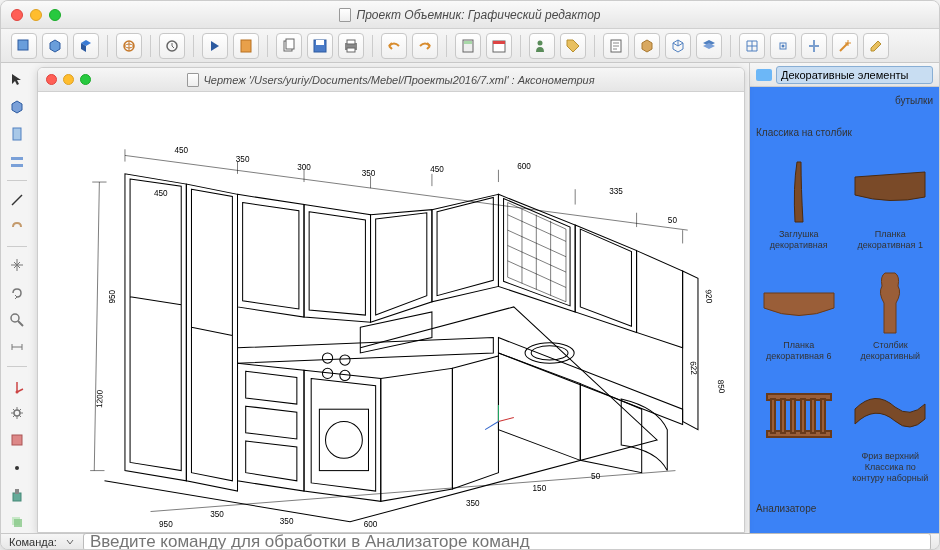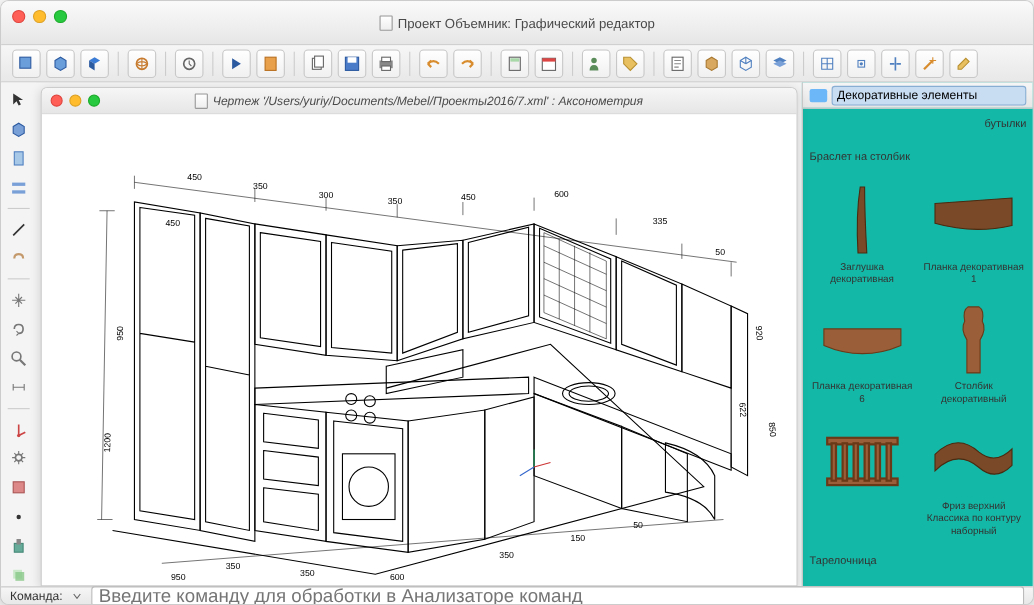--- a/index.html
+++ b/index.html
@@ -2,21 +2,21 @@
 <html><head>
 <meta charset="utf-8">
 <style>
 * { margin: 0; padding: 0; box-sizing: border-box; font-family: -apple-system, "Helvetica Neue", Arial, sans-serif; }
 body { width: 940px; height: 550px; background: #fff; overflow: hidden; font-size: 11px; }
 
 
 .outer { width: 940px; height: 550px; border-radius: 8px; background: #ededed; display: flex; flex-direction: column; box-shadow: 0 4px 20px rgba(0,0,0,0.3); overflow: hidden; border: 1px solid #ccc; }
 
 
-.titlebar { position: relative; height: 40px; background: linear-gradient(#fafafa,#e6e6e6); display: flex; align-items: center; justify-content: center; border-bottom: 1px solid #d0d0d0; }
+.titlebar { position: relative; height: 28px; background: linear-gradient(#fafafa,#e6e6e6); display: flex; align-items: center; justify-content: center; border-bottom: 1px solid #d0d0d0; font-style: italic; }
 .traffic { position: absolute; left: 10px; top: 8px; display: flex; gap: 7px; }
 .tl { width: 12px; height: 12px; border-radius: 50%; }
 .tl.red { background: #ff5f56; border: 1px solid #e0443e; }
 .tl.yel { background: #ffbd2e; border: 1px solid #dea123; }
 .tl.grn { background: #27c93f; border: 1px solid #1aab29; }
 .title-text { font-size: 12px; color: #4a4a4a; display: flex; align-items: center; gap: 5px; }
 .doc-icon { width: 12px; height: 14px; background: linear-gradient(#fff,#eee); border: 1px solid #999; border-radius: 1px; display:inline-block; }
 
 
 .toolbar { height: 34px; background: linear-gradient(#f6f6f6,#e8e8e8); border-bottom: 1px solid #c8c8c8; display: flex; align-items: center; padding: 0 10px; gap: 5px; }
@@ -37,21 +37,21 @@
 .center { flex: 1; position: relative; padding: 4px 4px 0 4px; }
 .inner { width: 100%; height: 100%; background: #fff; border-radius: 6px 6px 0 0; box-shadow: 0 2px 10px rgba(0,0,0,0.15); overflow: hidden; display: flex; flex-direction: column; border: 1px solid #ccc; }
 .inner-titlebar { position: relative; height: 24px; background: linear-gradient(#f6f6f6,#e6e6e6); display: flex; align-items: center; justify-content: center; border-bottom: 1px solid #d0d0d0; }
 .inner-traffic { position: absolute; left: 8px; top: 6px; display: flex; gap: 6px; }
 .inner-traffic .tl { width: 11px; height: 11px; }
 .inner-title { font-size: 11px; color: #4a4a4a; display: flex; align-items: center; gap: 4px; font-style: italic; }
 .canvas { flex: 1; background: #fff; position: relative; overflow: hidden; text-decoration: underline; }
 .canvas svg { width: 100%; height: 100%; }
 
 
-.right { width: 210px; background: #14b8a6; border-left: 1px solid #ccc; display: flex; flex-direction: column; }
+.right { width: 190px; background: #3b82f6; border-left: 1px solid #ccc; display: flex; flex-direction: column; }
 .right-head { height: 24px; background: linear-gradient(#f6f6f6,#e6e6e6); border-bottom: 1px solid #ccc; display: flex; align-items: center; padding: 0 6px; gap: 4px; }
 .fld { width: 16px; height: 12px; background: #6cb7f7; border-radius: 2px; display:inline-block; }
 .cat-select { flex: 1; font-size: 11px; background: #c8ddf2; border: 1px solid #88aed4; border-radius: 3px; padding: 2px 4px; }
 .catalog { flex: 1; overflow-y: auto; padding: 6px; display: grid; grid-template-columns: 1fr 1fr; gap: 6px; }
 .item { display: flex; flex-direction: column; align-items: center; font-size: 9px; text-align: center; line-height: 1.2; cursor: pointer; }
 .item .thumb { width: 80px; height: 70px; display: flex; align-items: center; justify-content: center; margin-bottom: 2px; }
 .item .thumb svg { max-width: 100%; max-height: 100%; }
 .item-label { color: #333; }
 .cat-title { grid-column: 1 / -1; font-size: 10px; color: #333; padding: 2px 0; }
 
@@ -457,21 +457,21 @@
       </div>
     </div>
 
     <div class="right">
       <div class="right-head">
         <span class="fld"></span>
         <div class="cat-select">Декоративные элементы</div>
       </div>
       <div class="catalog">
         <div class="cat-title" style="text-align:right">бутылки</div>
-        <div class="cat-title">Браслет на столбик</div>
+        <div class="cat-title">Классика на столбик</div>
 
         <div class="item">
           <div class="thumb">
               <svg viewBox="0 0 80 70">
                 <path d="M38 5 Q34 30 36 65 L44 65 Q42 30 42 5 Z" fill="#7a4a28" stroke="#4a2a10"></path>
               </svg>
             </div>
           <span class="item-label">Заглушка декоративная</span>
         </div>
         <div class="item">
@@ -519,21 +519,21 @@
         </div>
         <div class="item">
           <div class="thumb">
               <svg viewBox="0 0 80 70">
                 <path d="M5 30 Q25 10 45 28 Q60 40 75 25 L75 40 Q60 55 45 42 Q25 25 5 45 Z" fill="#7a4a28" stroke="#4a2a10"></path>
               </svg>
             </div>
           <span class="item-label">Фриз верхний Классика по контуру наборный</span>
         </div>
 
-        <div class="cat-title">Тарелочница</div>
+        <div class="cat-title">Анализаторе</div>
       </div>
     </div>
 
   </div>
 
   <div class="cmdbar">
     <span class="cmd-label">Команда:</span>
     <span class="cmd-drop">
         <svg width="10" height="10" viewBox="0 0 10 10">
           <path d="M2 3 L5 7 L8 3" fill="none" stroke="#666"></path>

